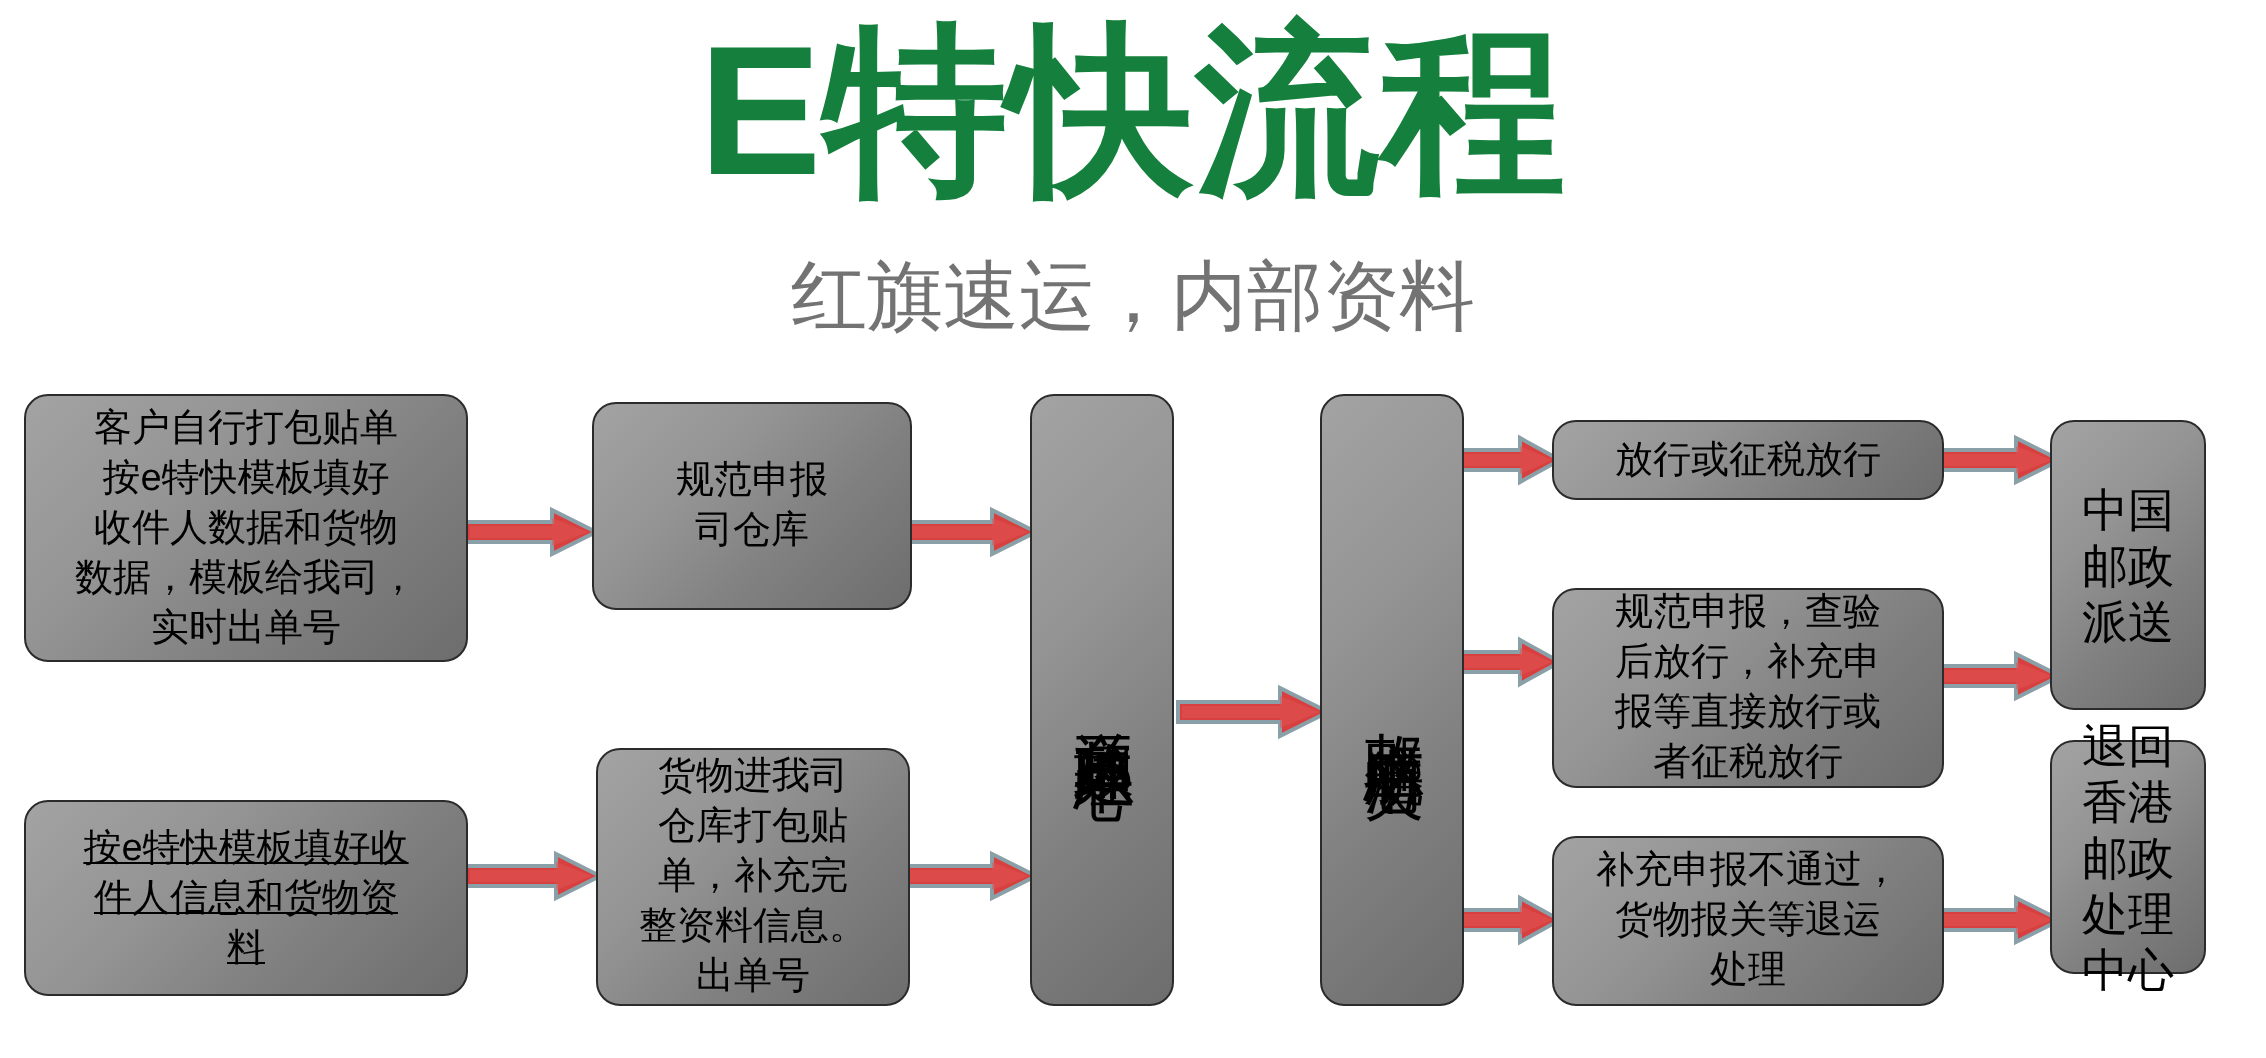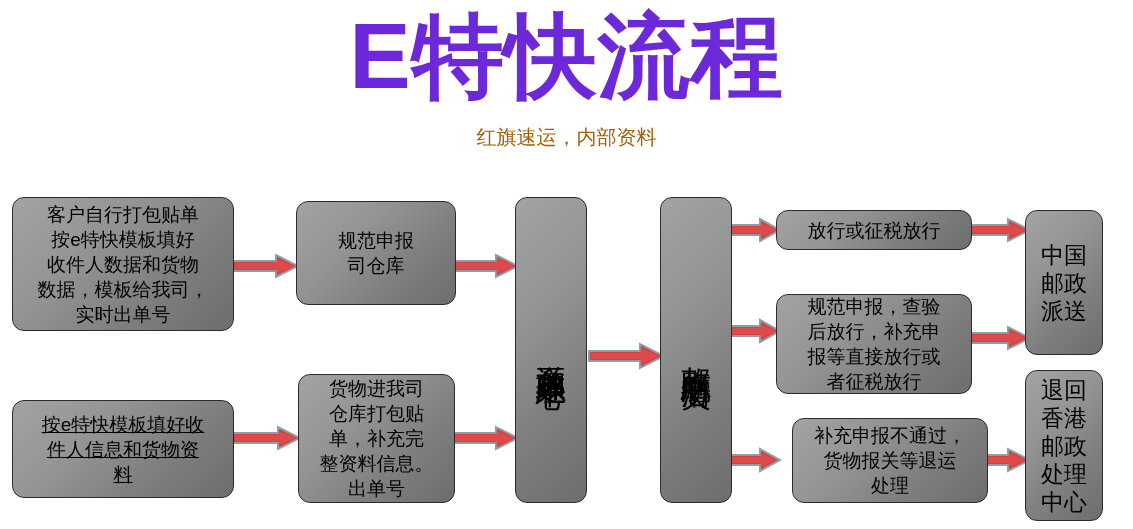--- a/index.html
+++ b/index.html
@@ -21,34 +21,34 @@
   
   .title {
     position: absolute;
     left: 0;
     top: 2px;
     width: 1133px;
     text-align: center;
     font-size: 92px;
     line-height: 108px;
     font-weight: 900;
-    color: #6d28d9;
+    color: #15803d;
     letter-spacing: 1px;
     white-space: nowrap;
   }
   .subtitle {
     position: absolute;
     left: 0;
-    top: 118px;
+    top: 130px;
     width: 1133px;
     text-align: center;
-    font-size: 20px;
+    font-size: 38px;
     line-height: 38px;
     font-weight: 400;
-    color: #a16207;
+    color: #737373;
     white-space: nowrap;
   }
 
   
   .box {
     position: absolute;
     box-sizing: border-box;
     border: 1.5px solid #2b2b2b;
     border-radius: 12px;
     background: linear-gradient(135deg, #a3a3a3 0%, #949494 35%, #808080 65%, #6d6d6d 100%);
@@ -206,33 +206,33 @@
     <span class="txt">放行或征税放行</span>
   </div>
 
   <div class="box" style="left:776px; top:282px; width:196px; height:100px;margin-top:12px;">
     <span class="txt">规范申报，查验
 后放行，补充申
 报等直接放行或
 者征税放行</span>
   </div>
 
-  <div class="box" style="left:776px; top:418px; width:196px; height:85px;margin-left:16px;">
+  <div class="box" style="left:776px; top:418px; width:196px; height:85px;">
     <span class="txt">补充申报不通过，
 货物报关等退运
 处理</span>
   </div>
 
   <div class="box stacked" style="left:1025px; top:210px; width:78px; height:145px;">
     <span class="txt">中国
 邮政
 派送</span>
   </div>
 
-  <div class="box stacked" style="left:1025px; top:370px; width:78px; height:151px;">
+  <div class="box stacked" style="left:1025px; top:370px; width:78px; height:117px;">
     <span class="txt">退回
 香港
 邮政
 处理
 中心</span>
   </div>
 
   <div class="box" style="left:12px; top:400px; width:222px; height:98px;text-decoration:underline;">
     <span class="txt">按e特快模板填好收
 件人信息和货物资

